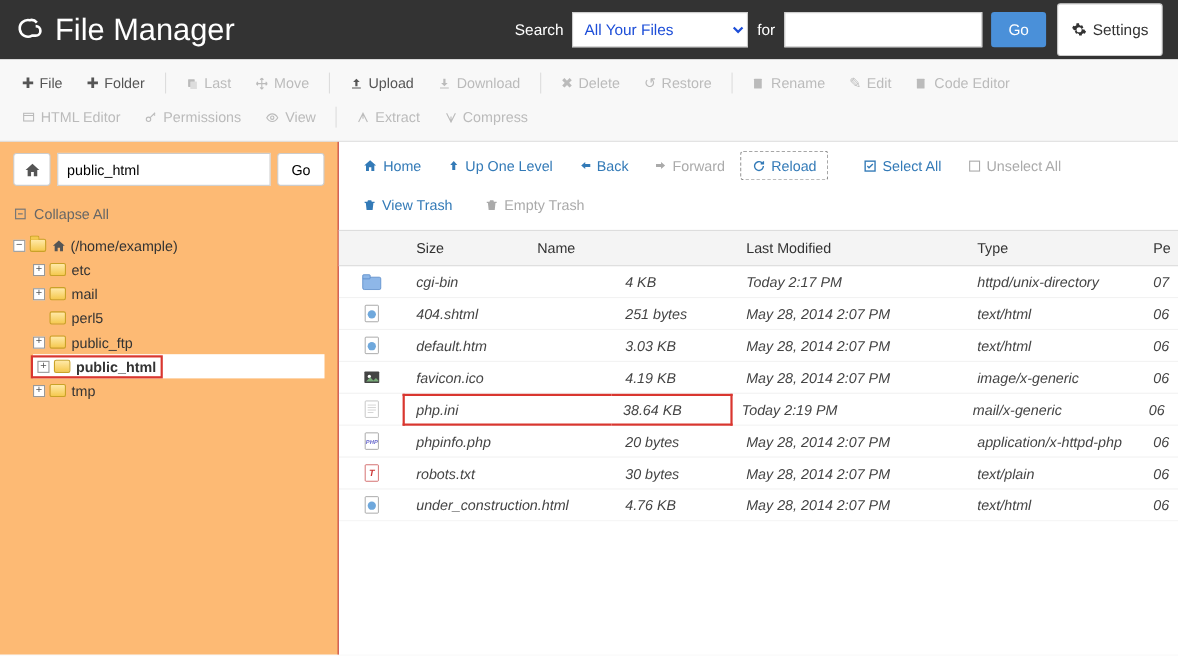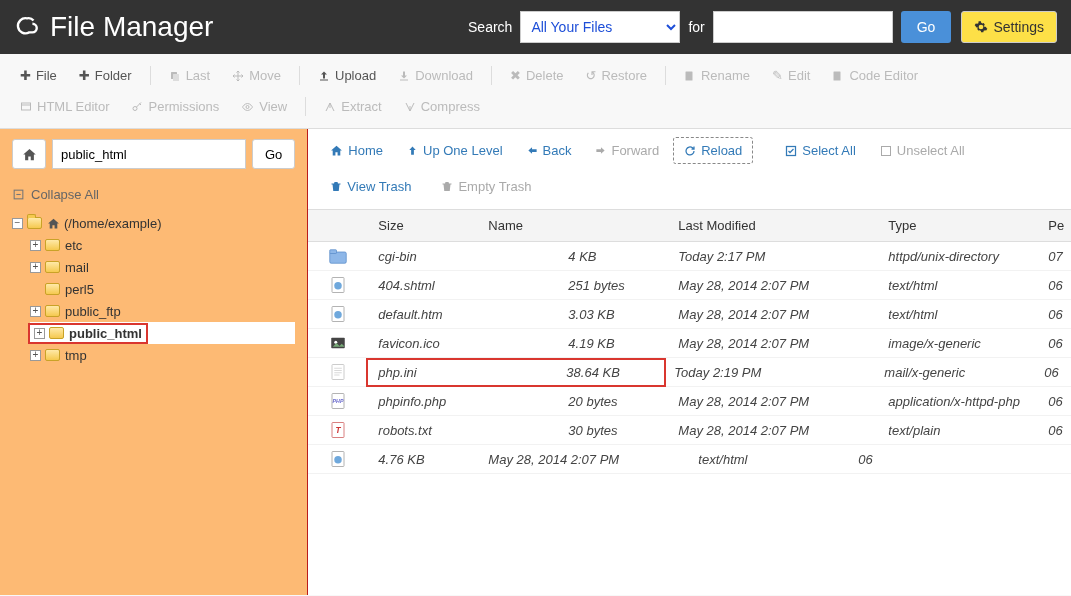--- a/index.html
+++ b/index.html
@@ -9,21 +9,21 @@
 .header { background: #333; color: #fff; height: 54px; display: flex; align-items: center; padding: 0 14px; }
 .cp-logo { width: 26px; height: 26px; display: inline-flex; align-items: center; justify-content: center; margin-right: 10px; }
 .cp-logo svg { width: 26px; height: 26px; }
 .header-title { font-size: 28px; font-weight: 400; flex: 0 0 auto; }
 .header-spacer { flex: 1; }
 .search-label { color: #fff; margin-right: 8px; font-size: 14px; }
 .search-select { height: 32px; width: 160px; background: #fff; border: 1px solid #ccc; color: #1d4ed8; padding: 0 6px; font-size: 14px; }
 .for-label { color: #fff; margin: 0 8px; font-size: 14px; }
 .search-input { height: 32px; width: 180px; border: 1px solid #ccc; padding: 0 6px; }
 .go-btn { height: 32px; background: #4a90d9; color: #fff; border: none; padding: 0 16px; margin-left: 8px; border-radius: 3px; font-size: 14px; cursor: pointer; }
-.settings-btn { height: 32px; background: #fde047; color: #333; border: 1px solid #ccc; padding: 0 12px; margin-left: 10px; border-radius: 3px; font-size: 14px; cursor: pointer; display: flex; align-items: center; gap: 5px; }
+.settings-btn { height: 48px; background: #ffffff; color: #333; border: 1px solid #ccc; padding: 0 12px; margin-left: 10px; border-radius: 3px; font-size: 14px; cursor: pointer; display: flex; align-items: center; gap: 5px; }
 
 
 .toolbar { background: #f8f8f8; border-bottom: 1px solid #ddd; padding: 8px 10px; display: flex; flex-wrap: wrap; gap: 2px; }
 .tbtn { display: inline-flex; align-items: center; gap: 5px; padding: 6px 10px; color: #555; cursor: pointer; font-size: 13px; border-radius: 3px; }
 .tbtn.disabled { color: #bbb; cursor: default; }
 .toolbar-sep { width: 1px; background: #ddd; margin: 4px 6px; }
 
 
 .main { display: flex; height: calc(596px - 54px - 76px); }
 .left-pane { width: 335px; padding: 10px 12px; background: #fdba74; border-right: 1px solid #b91c1c; }
@@ -472,20 +472,21 @@
     <div class="gc col-type">text/plain</div>
     <div class="gc col-perm">06</div>
         </div>
         <div class="grow">
     <div class="gc col-icon" style="display:flex;justify-content:center">
             <svg width="18" height="18" viewBox="0 0 24 24">
               <rect x="4" y="2" width="16" height="20" rx="1" fill="#fff" stroke="#999"></rect>
               <circle cx="12" cy="13" r="5" fill="#6fa8dc"></circle>
             </svg>
           </div>
+    <div class="gc col-name" style="">under_construction.html</div>
     <div class="gc col-size" style="">4.76 KB</div>
     <div class="gc col-mod">May 28, 2014 2:07 PM</div>
     <div class="gc col-type">text/html</div>
     <div class="gc col-perm">06</div>
         </div>
       </div>
   </div>
 </div>
 
 </body></html>

